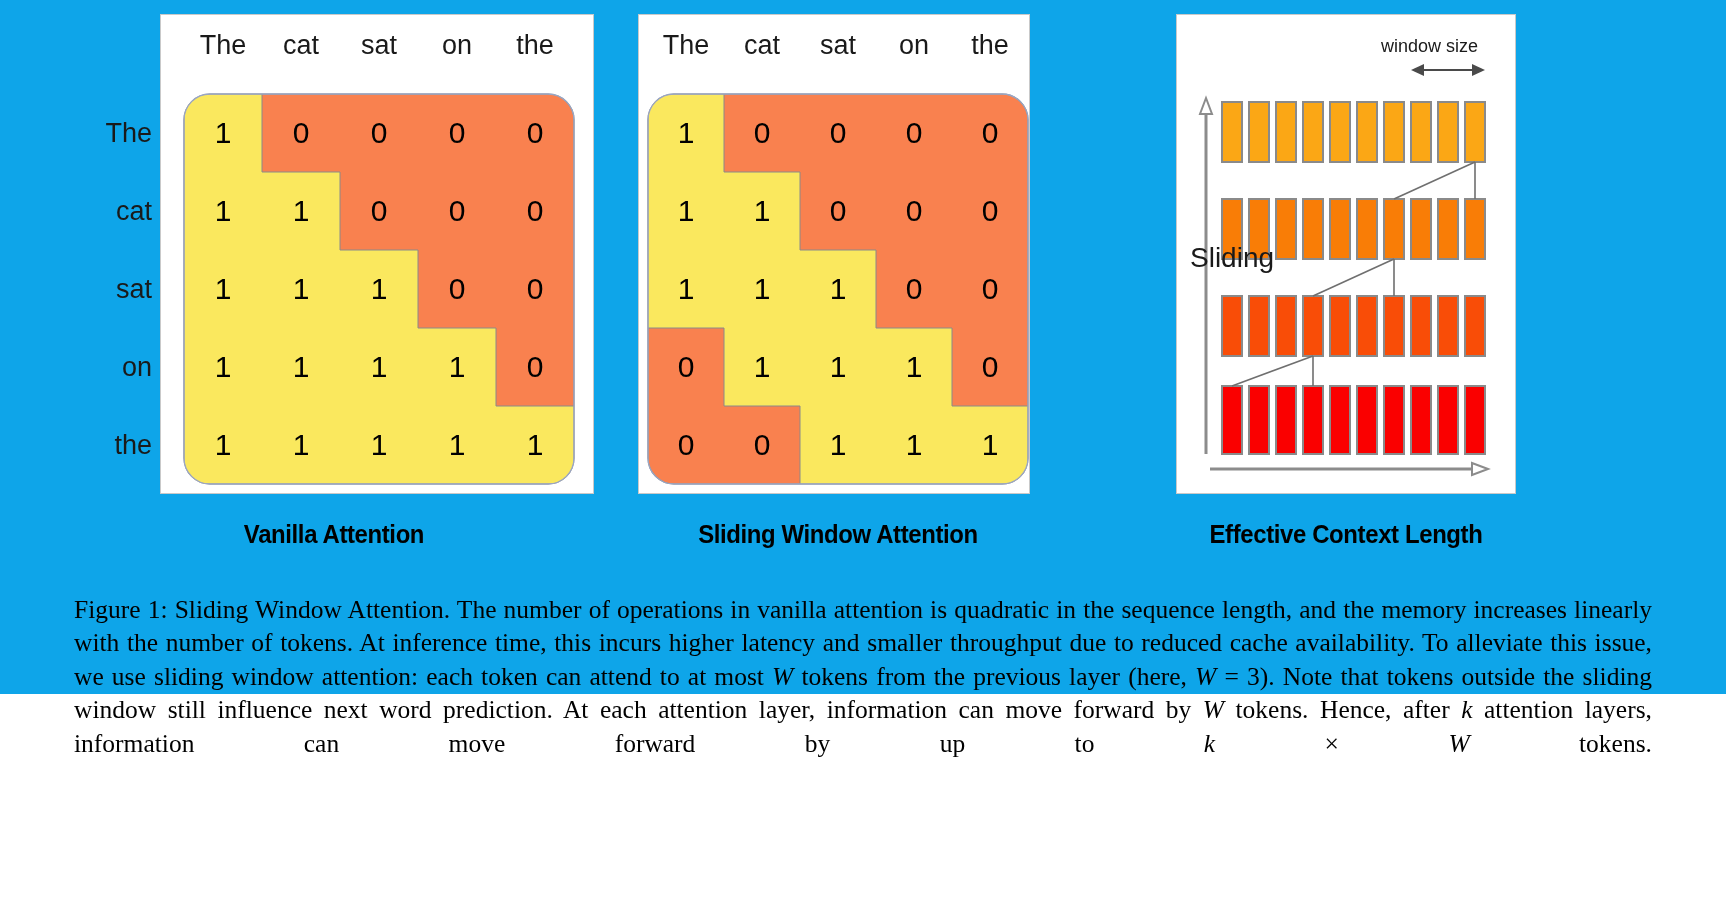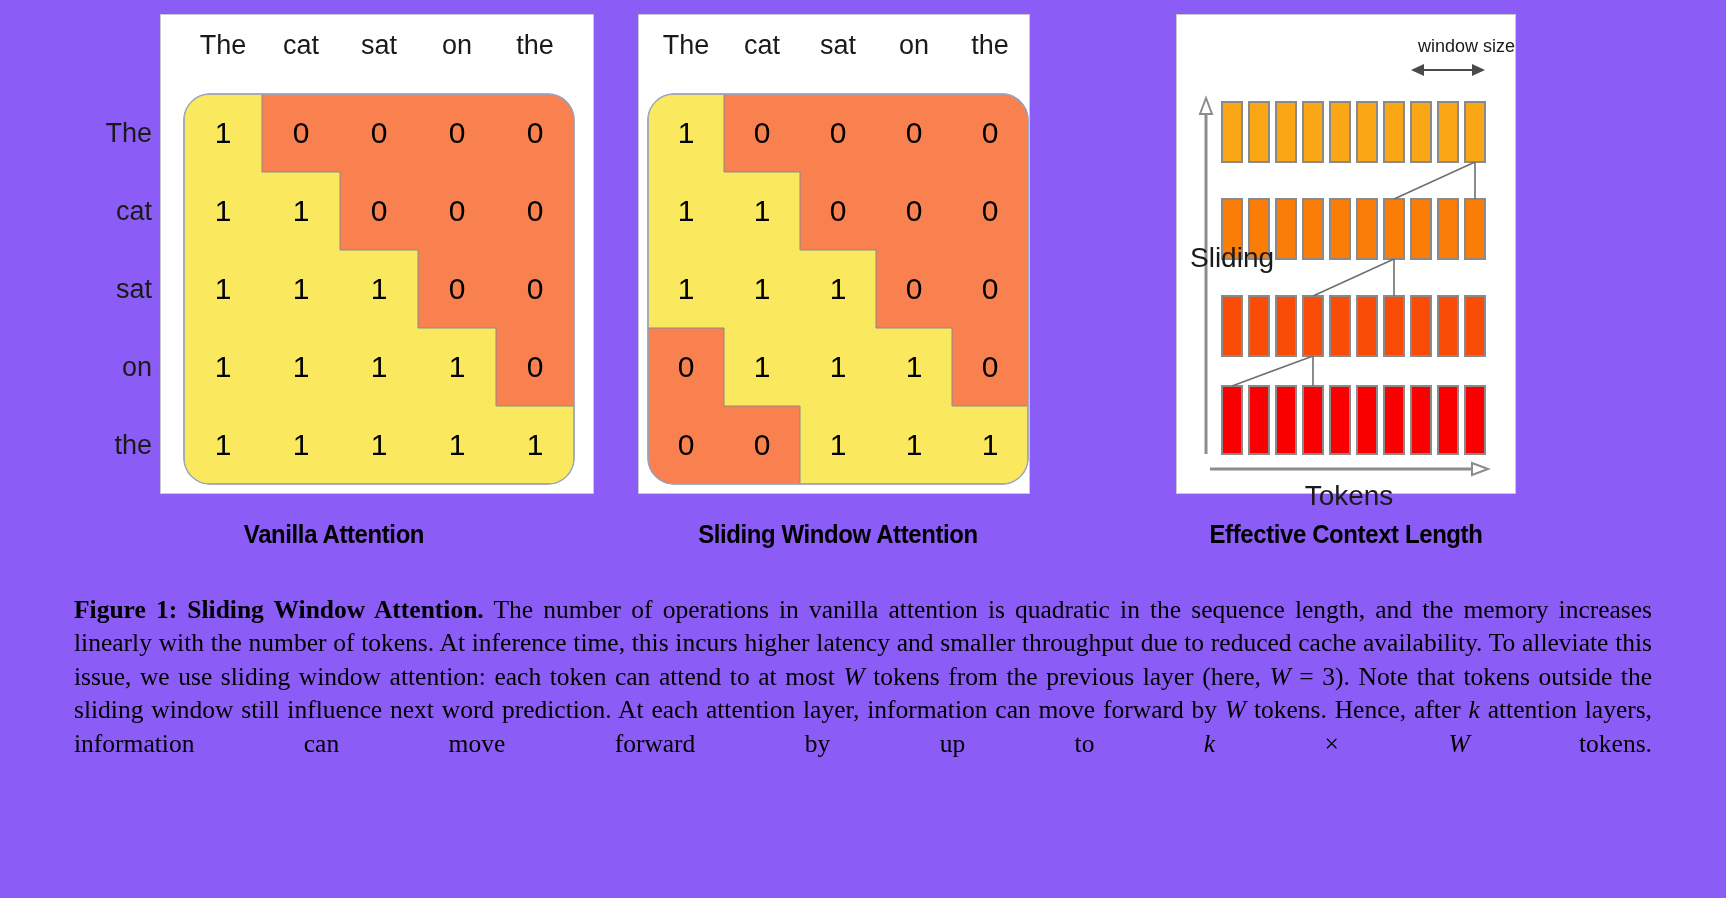--- a/index.html
+++ b/index.html
@@ -10,22 +10,22 @@
   body {
     width: 1726px;
     height: 898px;
     font-family: "Liberation Serif", serif;
     overflow: hidden;
   }
 
   #figure-root {
     position: relative;
     width: 1726px;
-    height: 898px;
-    background: #8b5cf6;
+    height: 694px;
+    background: #0ea5e9;
   }
 
   
   .panels {
     position: absolute;
     left: 0;
     top: 0;
     width: 1726px;
     height: 560px;
   }
@@ -112,39 +112,39 @@
     font-size: 28px;
     left: 0;
     width: 340px;
     text-align: center;
     top: 432px;
   }
   #ctx-window-label {
     font-size: 18px;
     left: 196px;
     width: 150px;
-    text-align: right;
+    text-align: left;
     top: 10px;
   }
 
   
   #caption {
     position: absolute;
     left: 74px;
     top: 567px;
     width: 1578px;
     font-family: "Liberation Serif", serif;
     font-size: 25.5px;
     line-height: 33.5px;
     color: #000000;
     text-align: justify;
     text-align-last: justify;
     hyphens: none;
   }
-  #caption .lead { font-weight: bold; }
+  #caption .lead { font-weight: normal; }
   .mathvar {
     font-family: "Liberation Serif", serif;
     font-style: italic;
   }
   .mathop { font-family: "Liberation Serif", serif; }
 </style>
 </head>
 <body>
 
 <div id="figure-root">
@@ -324,21 +324,20 @@
           <path d="M 30 96 L 30 440" stroke="#8c8c8c" stroke-width="3" fill="none"></path>
           <polygon points="30,84 24,100 36,100" fill="#ffffff" stroke="#8c8c8c" stroke-width="2"></polygon>
           <path d="M 34 455 L 300 455" stroke="#8c8c8c" stroke-width="3" fill="none"></path>
           <polygon points="312,455 296,449 296,461" fill="#ffffff" stroke="#8c8c8c" stroke-width="2"></polygon>
           <line x1="244" y1="56" x2="300" y2="56" stroke="#4a4a4a" stroke-width="2.2"></line>
           <polygon points="235,56 248,50 248,62" fill="#4a4a4a"></polygon>
           <polygon points="309,56 296,50 296,62" fill="#4a4a4a"></polygon>
         </svg>
 
       <div class="ctx-label" id="ctx-layers-label">Sliding</div>
-      <div class="ctx-label" id="ctx-tokens-label" style="left: 34px; width: 278px; top: 466px;">Tokens</div>
       <div class="ctx-label" id="ctx-window-label" style="left: 205px; width: 134px; top: 22px;">window size</div>
 
       <div class="panel-caption" style="width:340px;">Effective Context Length</div>
     </div>
 
   </div>
 
   <p id="caption">
     <span class="lead">Figure 1:</span><span class="lead"> </span><span class="lead">Sliding Window Attention.</span><span> The number of operations in vanilla attention is quadratic in the sequence length, and the memory increases linearly with the number of tokens. At inference time, this incurs higher latency and smaller throughput due to reduced cache availability. To alleviate this issue, we use sliding window attention: each token can attend to at most </span><span class="mathvar">W</span><span> tokens from the previous layer (here, </span><span class="mathvar">W</span><span class="mathop"> = </span><span class="mathop">3</span><span>). Note that tokens outside the sliding window still influence next word prediction. At each attention layer, information can move forward by </span><span class="mathvar">W</span><span> tokens. Hence, after </span><span class="mathvar">k</span><span> attention layers, information can move forward by up to </span><span class="mathvar">k</span><span class="mathop"> × </span><span class="mathvar">W</span><span> tokens.</span>
   </p>

